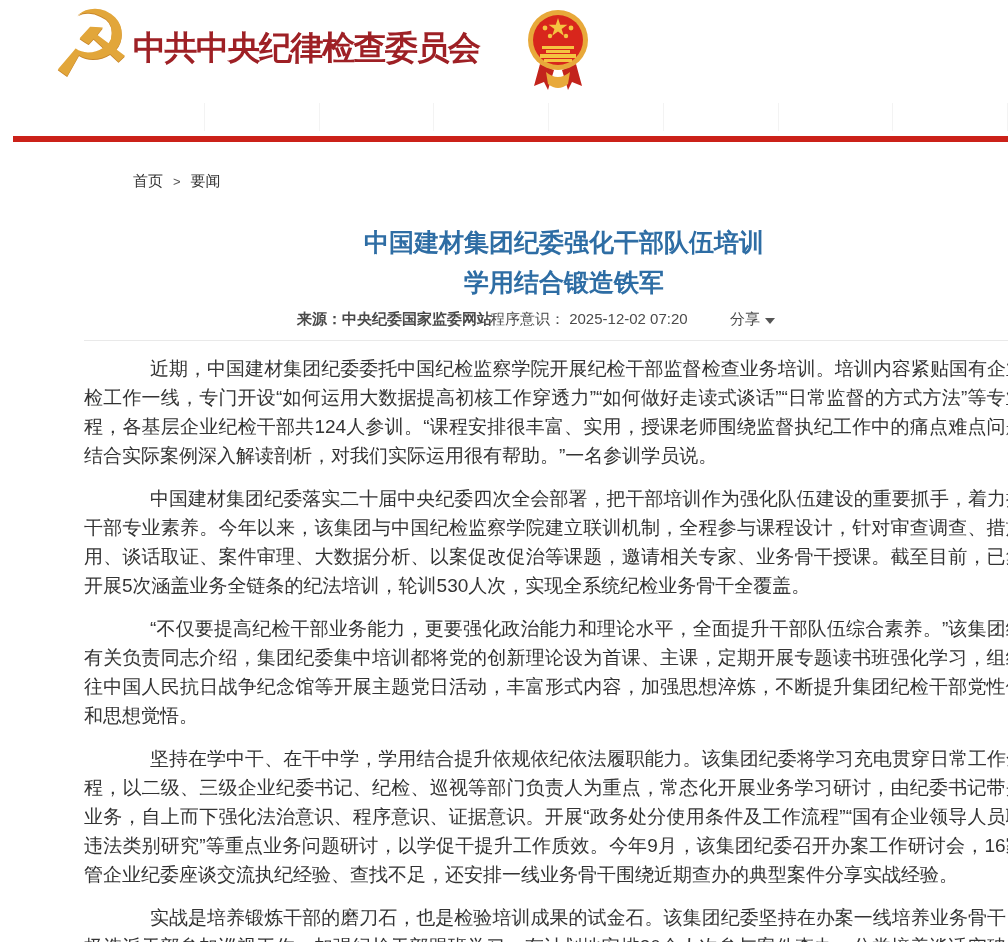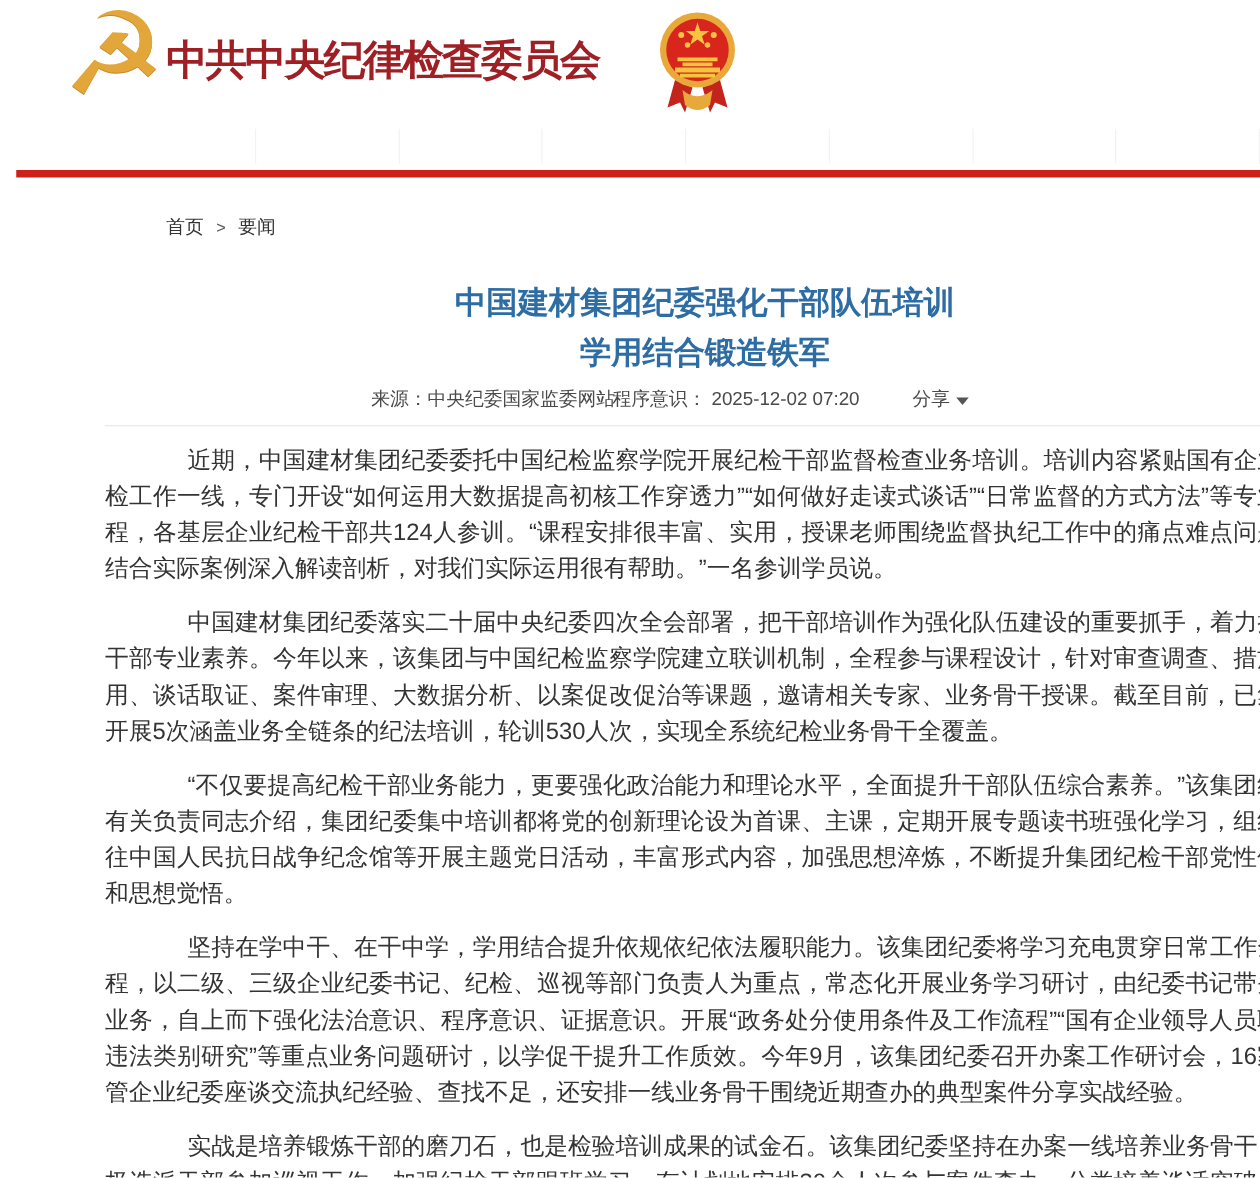--- a/index.html
+++ b/index.html
@@ -44,21 +44,21 @@
   
   .article{position:absolute;left:84px;top:212px;width:960px;}
   .article-title{
     text-align:center;color:#2e6da4;font-weight:bold;
     font-size:25px;line-height:40px;margin-top:10px;
   }
   .meta{
     position:relative;height:24px;margin-top:8px;
     font-size:15px;color:#4a4a4a;
   }
-  .meta .source{position:absolute;left:213px;white-space:nowrap;}
+  .meta .source{position:absolute;left:213px;white-space:nowrap;font-weight:bold;}
   .meta .pubtime{position:absolute;left:406px;white-space:nowrap;}
   .meta .share{
     position:absolute;left:646px;white-space:nowrap;cursor:pointer;
     display:flex;align-items:center;gap:5px;color:#4a4a4a;
   }
   .caret-down{
     width:0;height:0;display:inline-block;
     border-left:5px solid transparent;border-right:5px solid transparent;
     border-top:6px solid #555;margin-top:2px;
   }

